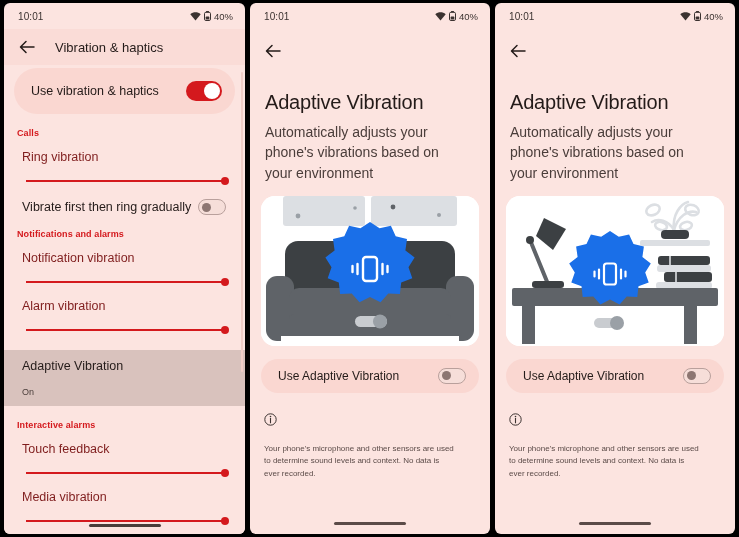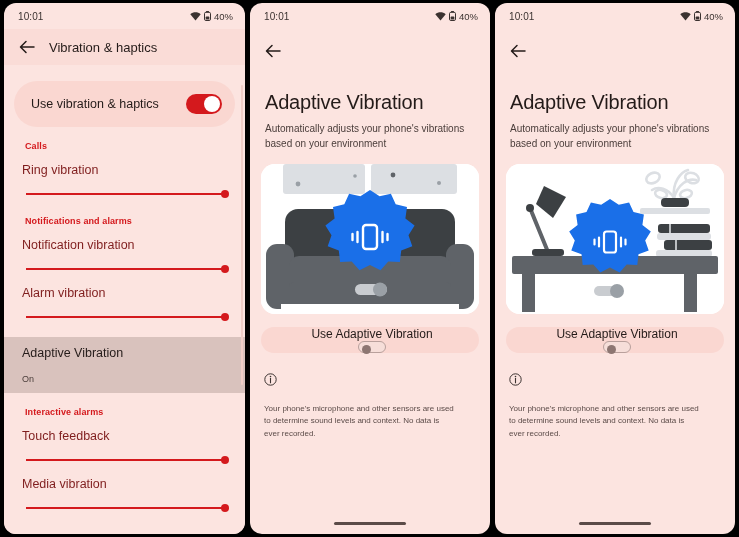--- a/index.html
+++ b/index.html
@@ -13,21 +13,21 @@
     display: flex;
     width: 739px; height: 537px;
     background: #000;
     gap: 5px;
     padding: 3px 0px 3px 4px;
   }
   .phone {
     position: relative;
     width: 241px; height: 531px;
     background: #fce4e0;
-    border-radius: 12px;
+    border-radius: 6px;
     overflow: hidden;
     flex: 0 0 auto;
   }
   .phone.p2, .phone.p3 { width: 240px; }
 
   
   .statusbar {
     height: 26px;
     display: flex; align-items: center;
     justify-content: space-between;
@@ -37,32 +37,32 @@
   .status-right { display: flex; align-items: center; gap: 3px; }
   .ic-wifi { display:block; }
   .ic-batt { display:block; }
   .status-batt-text { font-size: 9.5px; color: #3b3230; }
 
   
   .appbar {
     height: 36px;
     display: flex; align-items: center;
     padding-left: 13px;
-    gap: 12px;
+    gap: 18px;
     background: #fadcd7;
   }
   .p1 .appbar { background: #fadcd7; }
   .p2 .appbar, .p3 .appbar { background: transparent; height: 44px; }
   .back-btn { width: 20px; height: 20px; display:flex; align-items:center; justify-content:center; cursor:pointer; }
   .appbar-title { font-size: 13px; color: #241b19; }
 
   
   .p1-body { position: relative; height: 469px; background: #fce4e0; }
   .master-card {
-    margin: 16px 10px 0 10px;
+    margin: 3px 10px 0 10px;
     height: 46px;
     background: #fad7d1;
     border-radius: 23px;
     display: flex; align-items: center;
     justify-content: space-between;
     padding: 0 13px 0 17px;
   }
   .master-label { font-size: 12.5px; color: #241b19; }
   .toggle-on {
     width: 36px; height: 20px;
@@ -79,21 +79,21 @@
     border-radius: 8px; position: relative; cursor: pointer;
   }
   .toggle-off::after {
     content:''; position:absolute; left:2.5px; top:2.5px;
     width:9px; height:9px; border-radius:50%; background:#8d7672;
   }
 
   .sec-head {
     font-size: 9px; color: #d4191d;
     font-weight: bold;
-    padding: 14px 0 3px 21px;
+    padding: 14px 0 3px 13px;
     letter-spacing: .1px;
   }
   .row-label {
     font-size: 12.5px; color: #7f1d1d;
     padding: 9px 16px 0 18px;
   }
   .slider {
     position: relative;
     height: 16px;
     margin: 9px 16px 0 22px;
@@ -125,39 +125,38 @@
     background: #f0cdc7; border-radius: 2px;
   }
 
   
   .big-title {
     font-size: 20px; color: #241b19;
     padding: 18px 0 0 15px;
     letter-spacing: -.2px;
   }
   .subtitle {
-    font-size: 10px; color: #4a3d3a;
+    font-size: 14px; color: #4a3d3a;
     padding: 8px 20px 0 15px;
     line-height: 1.45;
   }
   .illo {
     margin: 13px 11px 0 11px;
     height: 150px;
     background: #ffffff;
     border-radius: 14px;
     overflow: hidden;
   }
   .use-card {
     margin: 13px 11px 0 11px;
-    height: 26px;
+    height: 34px;
     background: #fad7d1;
     border-radius: 19px;
     display: flex; align-items: center; justify-content: space-between;
     padding: 0 13px 0 17px;
-    flex-direction: column;
   }
   .use-label { font-size: 12px; color: #241b19; }
   .info-icon { padding: 19px 0 0 14px; }
   .info-text {
     font-size: 8px; color: #5b4b48;
     padding: 13px 36px 0 14px;
     line-height: 1.55;
   }
   .home-ind {
     position: absolute; bottom: 9px; left: 50%;
@@ -204,20 +203,24 @@
       <div class="master-card">
         <span class="master-label">Use vibration &amp; haptics</span>
         <span class="toggle-on"></span>
       </div>
 
       <div class="sec-head">Calls</div>
       <div class="row-label">Ring vibration</div>
       <div class="slider">
         <div class="track"></div>
         <div class="knob"></div>
+      </div>
+      <div class="row-toggle">
+        <span class="master-label">Vibrate first then ring gradually</span>
+        <span class="toggle-off"></span>
       </div>
 
       <div class="sec-head">Notifications and alarms</div>
       <div class="row-label">Notification vibration</div>
       <div class="slider">
         <div class="track"></div>
         <div class="knob"></div>
       </div>
       <div class="row-label">Alarm vibration</div>
       <div class="slider">

